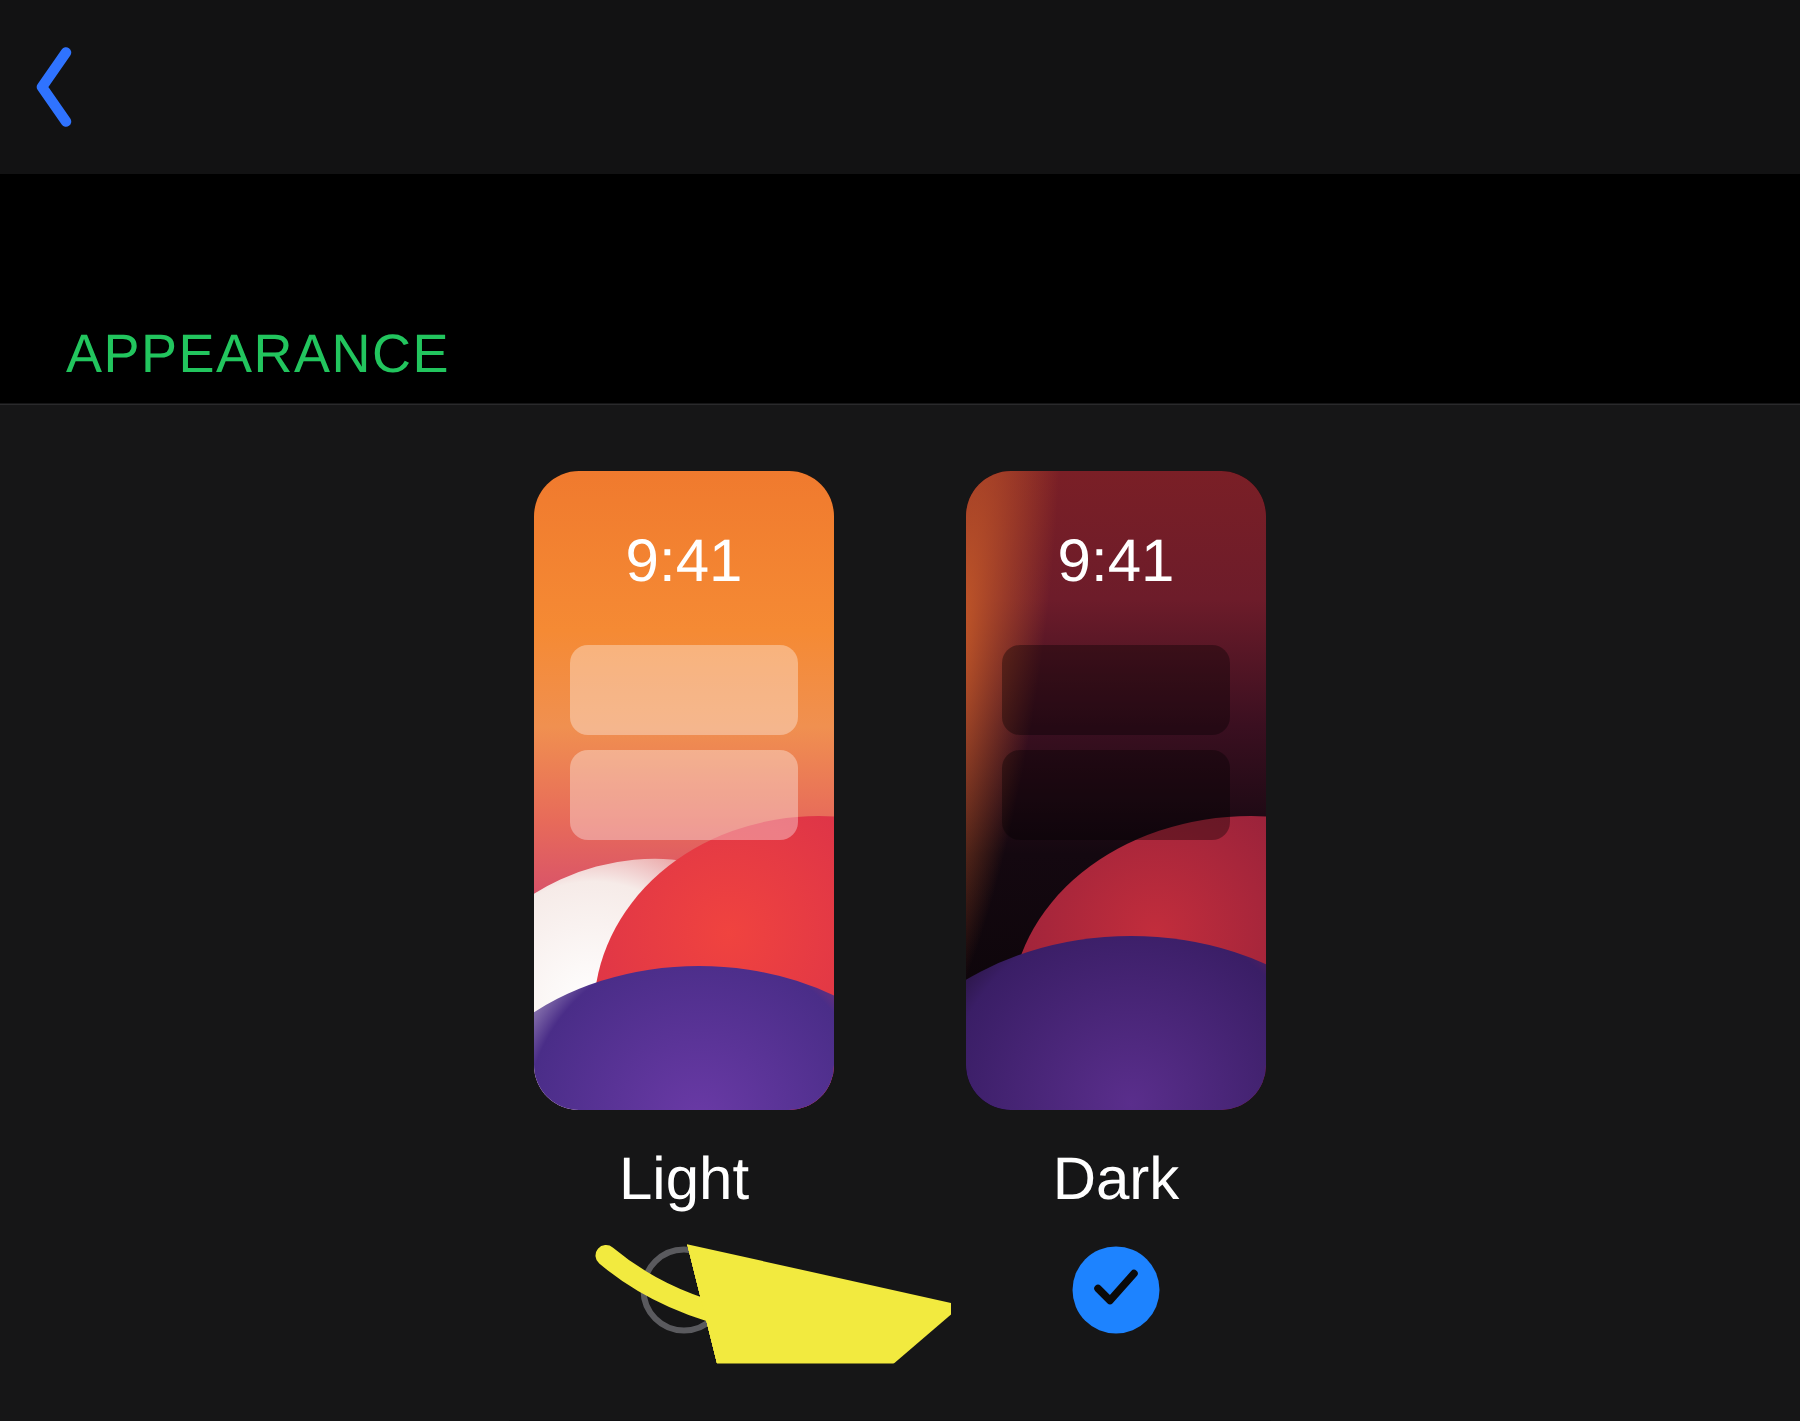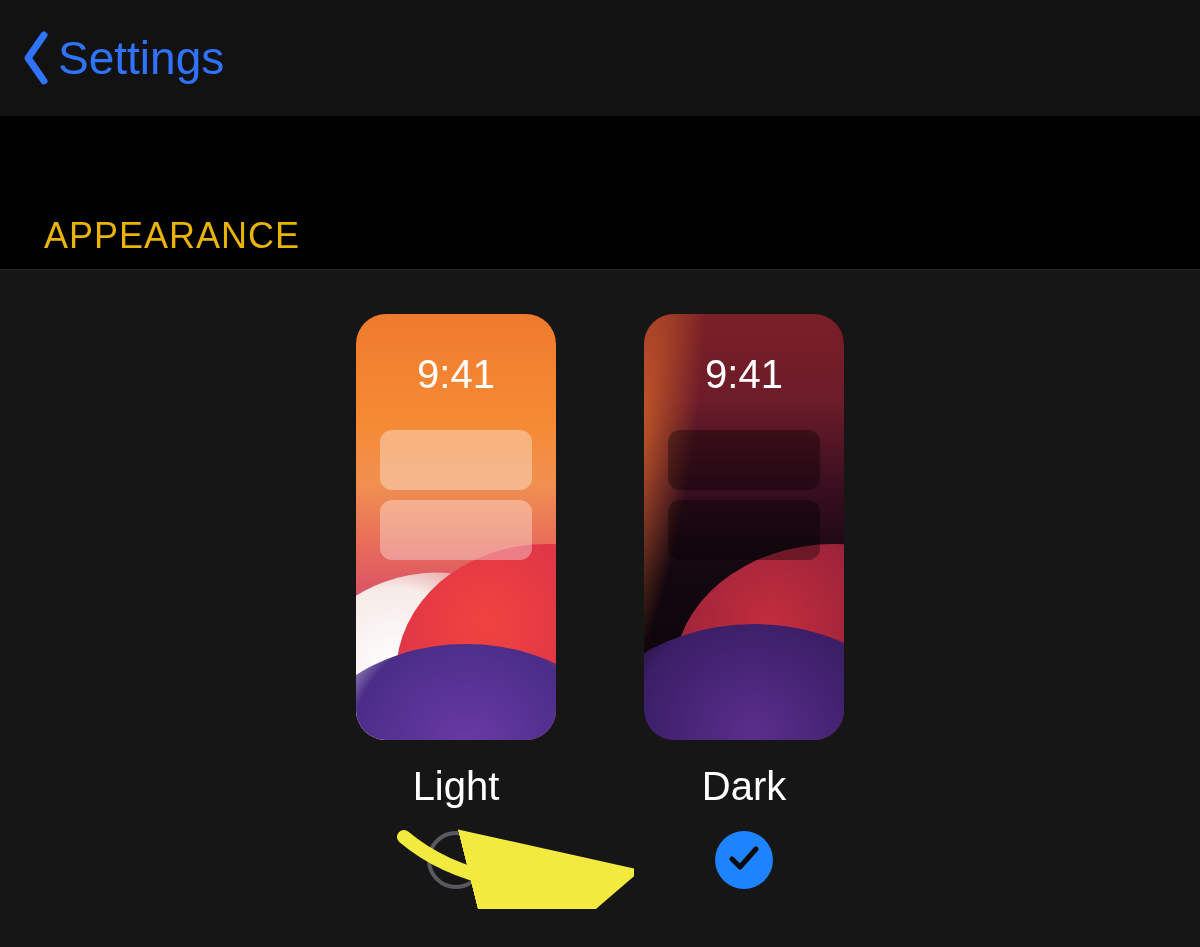--- a/index.html
+++ b/index.html
@@ -59,21 +59,21 @@
     height: 64px;
     background: #000000;
     display: flex;
     align-items: flex-end;
     padding: 0 44px 12px 44px;
     border-bottom: 1px solid #2a2a2c;
   }
   .section-header span {
     font-size: 36px;
     letter-spacing: 1px;
-    color: #eab308;
+    color: #22c55e;
     font-weight: 400;
   }
 
   
   .panel {
     background: #161617;
     height: 677px;
     display: flex;
     justify-content: center;
     gap: 88px;
@@ -202,21 +202,20 @@
 </head>
 <body>
 
 <div class="navbar">
   <div class="back-wrap">
     <span class="chevron-left">
       <svg viewBox="0 0 32 54" fill="none">
         <polyline points="24,4 8,27 24,50" stroke="#2f73ff" stroke-width="7" stroke-linecap="round" stroke-linejoin="round"></polyline>
       </svg>
     </span>
-    <span class="back-label">Settings</span>
   </div>
 </div>
 
 <div class="gap"></div>
 
 <div class="section-header">
   <span>APPEARANCE</span>
 </div>
 
 <div class="panel">

